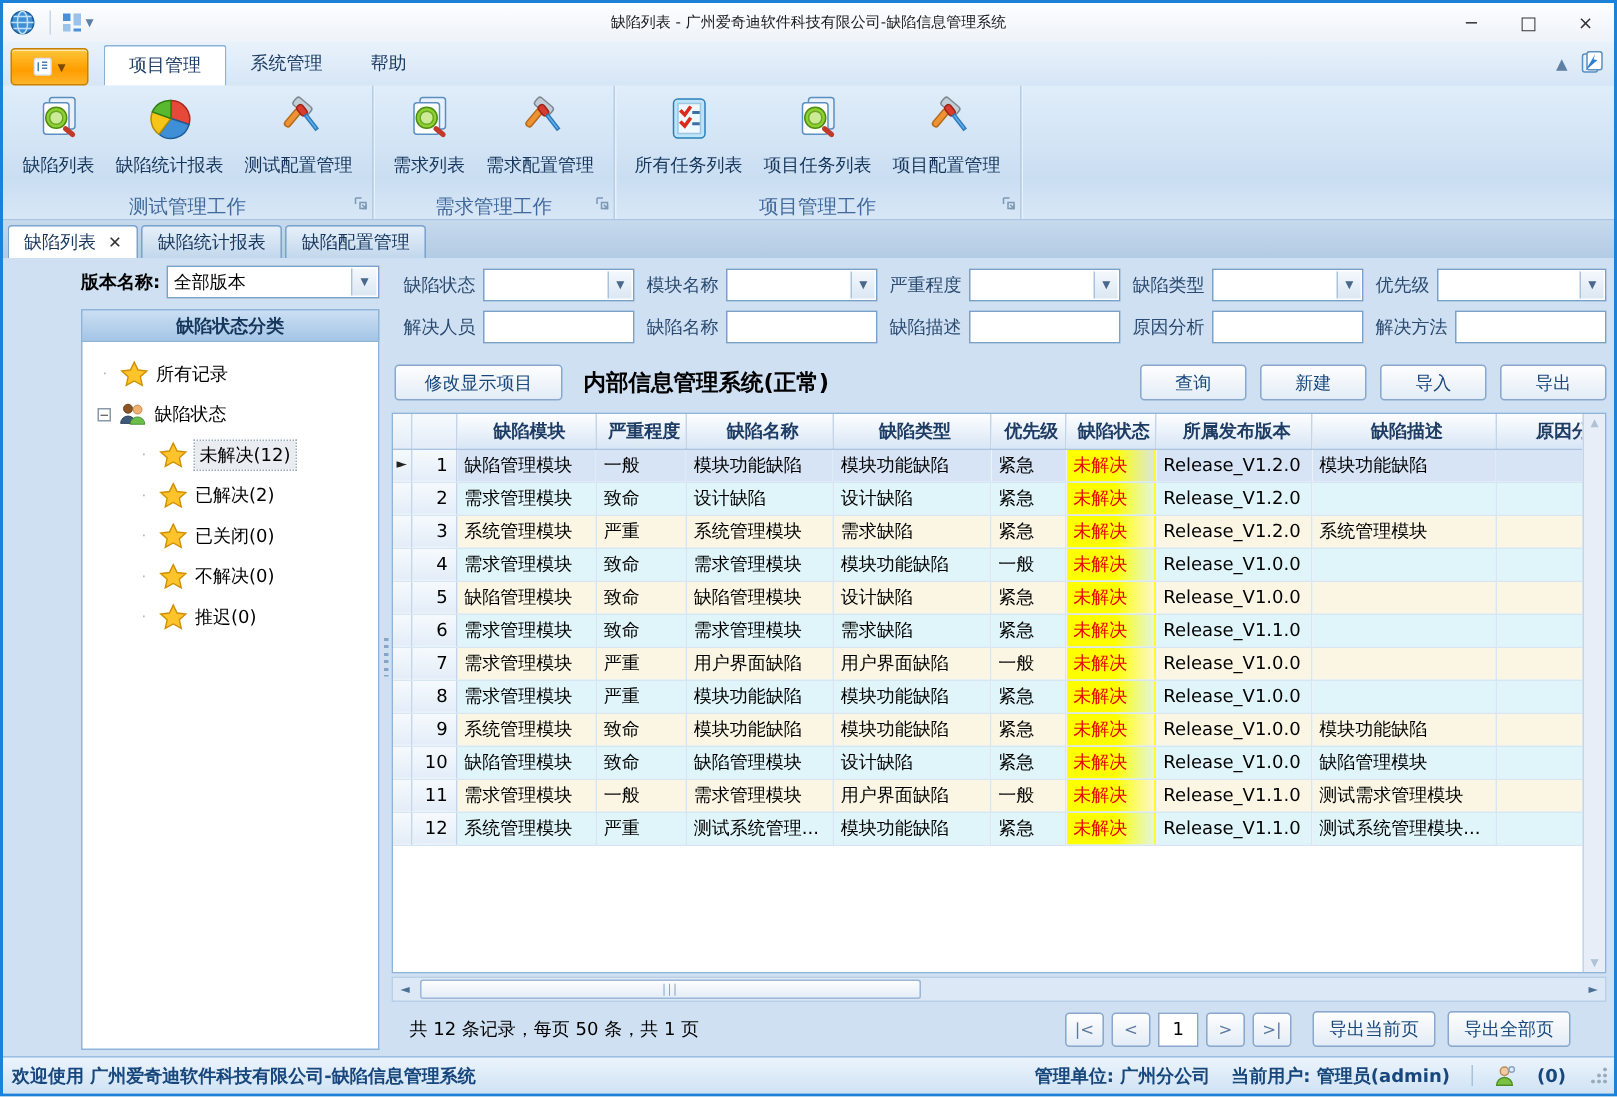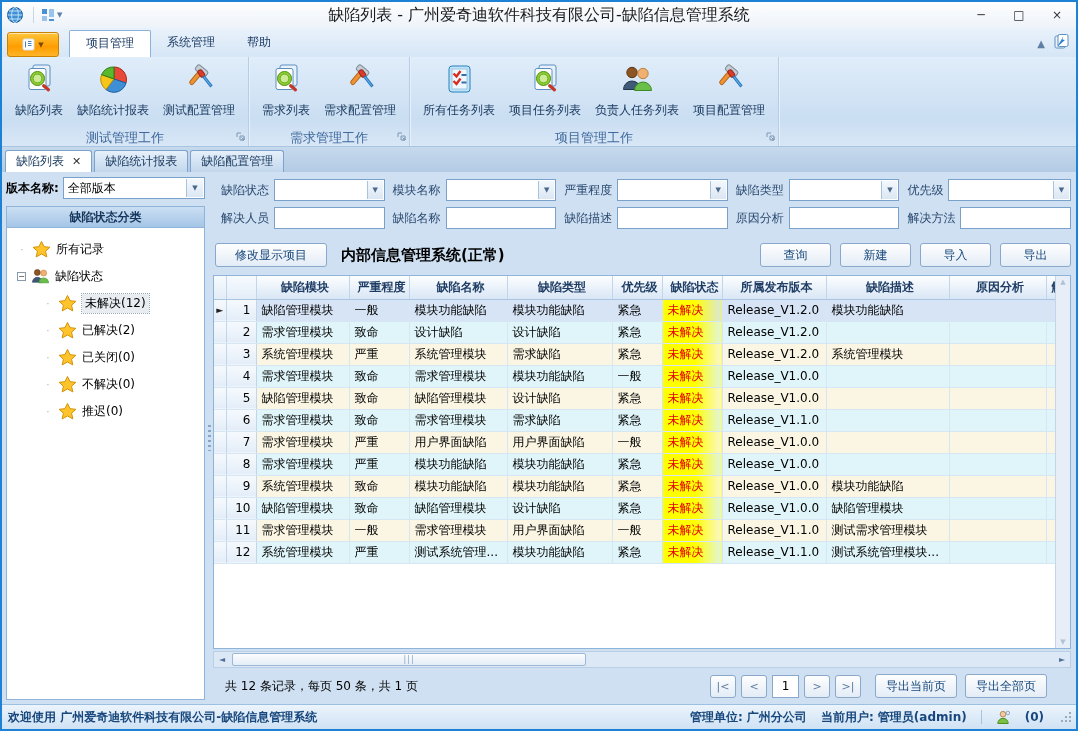--- a/index.html
+++ b/index.html
@@ -7,21 +7,21 @@
   body { font-family:"DejaVu Sans", sans-serif; font-size:12px; color:#000; }
   .window { width:1078px; height:731px; border:2px solid #1d82d6; background:#cfe0f2; display:flex; flex-direction:column; overflow:hidden; }
 
   
   .titlebar { height:26px; background:linear-gradient(#fdfeff,#eef3f9); display:flex; align-items:center; position:relative; flex:none; }
   .app-icon { width:18px; height:18px; margin:0 5px 0 4px; }
   .qat-sep { width:1px; height:16px; background:#c8d6e4; margin:0 4px; }
   .qat-btn { display:flex; align-items:center; gap:2px; padding:1px 3px; cursor:default; }
   .qat-btn svg { width:14px; height:14px; }
   .caret { font-size:7px; color:#5f7term; color:#5f7fa5; }
-  .title-text { position:absolute; left:0; right:0; text-align:center; font-size:16px; color:#1a1a1a; pointer-events:none; }
+  .title-text { position:absolute; left:0; right:0; text-align:center; font-size:10px; color:#1a1a1a; pointer-events:none; }
   .win-controls { margin-left:auto; display:flex; height:100%; }
   .win-btn { width:38px; height:100%; display:flex; align-items:center; justify-content:center; font-size:12px; color:#333; }
 
   
   .ribbon-tabs { height:29px; background:linear-gradient(#e9f2fb,#d6e6f6); display:flex; align-items:flex-end; flex:none; position:relative; }
   .app-menu-btn { width:52px; height:25px; margin:0 10px 0 5px; border:1px solid #c98100; border-radius:3px; background:linear-gradient(#ffc63a,#ff9d00 60%,#ffb52a); display:flex; align-items:center; justify-content:center; gap:3px; box-shadow:inset 0 1px 0 rgba(255,255,255,.6); }
   .app-menu-btn svg { width:13px; height:13px; }
   .app-menu-btn .dn { font-size:7px; color:#7a4a00; }
   .rtab { padding:4px 16px 5px; color:#1e3c64; cursor:default; }
   .rtab.active { background:#fff; border:1px solid #8db2d8; border-bottom:none; border-radius:2px 2px 0 0; }
@@ -40,21 +40,21 @@
   .dlauncher { position:absolute; right:3px; bottom:2px; }
   .dlauncher svg { width:9px; height:9px; }
 
   
   .doc-tabs { height:25px; background:linear-gradient(#c6d9ed,#b3cbe4); display:flex; align-items:flex-end; padding-left:3px; flex:none; }
   .dtab { height:22px; padding:3px 10px; margin-right:2px; border:1px solid #7ca3cd; border-bottom:none; border-radius:3px 3px 0 0; background:linear-gradient(#e6f0fa,#c2d7ec); color:#16365c; display:flex; align-items:center; gap:8px; cursor:default; }
   .dtab.active { background:#fff; font-weight:normal; }
   .dtab .x { color:#333; font-size:11px; }
 
   
-  .content { flex:1; display:flex; min-height:0; }
+  .content { flex:1; display:flex; min-height:0;padding-left:48px; }
 
   .left-panel { width:203px; flex:none; padding:5px 0 4px 4px; display:flex; flex-direction:column; }
   .version-row { display:flex; align-items:center; gap:4px; flex:none; }
   .version-row .lbl { font-weight:bold; white-space:nowrap; }
   .select { flex:1; height:22px; background:#fff; border:1px solid #7aa1c9; display:flex; align-items:center; position:relative; padding-left:4px; }
   .select .arrow { position:absolute; right:1px; top:1px; bottom:1px; width:17px; background:linear-gradient(#f4f8fc,#dbe7f3); border-left:1px solid #aac3dd; display:flex; align-items:center; justify-content:center; font-size:7px; color:#49688c; }
   .tree-header { margin-top:7px; height:22px; flex:none; background:linear-gradient(#cbdff3,#a4c5e6); border:1px solid #8fb4da; display:flex; align-items:center; justify-content:center; font-weight:bold; color:#16365c; }
   .tree-body { flex:1; background:#fff; border:1px solid #8fb4da; border-top:none; padding:8px 2px 2px 10px; overflow:hidden; }
   .tnode { height:27px; display:flex; align-items:center; gap:5px; white-space:nowrap; }
   .tnode .conn { color:#aaa; font-size:9px; width:10px; text-align:center; }
@@ -268,29 +268,20 @@
             </span>
             <span class="rbtn">
               <span><svg viewBox="0 0 33 33">
                   <rect x="10" y="2" width="17" height="21" rx="2" fill="#e8f1fa" stroke="#5a8fc0"></rect>
                   <rect x="6" y="5.5" width="17" height="21" rx="2" fill="#fff" stroke="#5a8fc0"></rect>
                   <circle cx="14.5" cy="15.5" r="7" fill="#8ed032" stroke="#4d8c12"></circle>
                   <circle cx="14.5" cy="15.5" r="4.4" fill="#cdeb96" stroke="#6aa823"></circle>
                   <rect x="20" y="20.2" width="9.5" height="3.4" rx="1.7" fill="#c0392b" transform="rotate(40 20 21)"></rect>
                 </svg></span>
               <span class="rlabel">项目任务列表</span>
-            </span>
-            <span class="rbtn">
-              <span><svg viewBox="0 0 33 33">
-                  <circle cx="11" cy="9.5" r="5.2" fill="#8d5524" stroke="#5e3813"></circle>
-                  <path d="M2.5 26.5 a8.5 8.5 0 0 1 17 0 Z" fill="#3f5a78" stroke="#23364d"></path>
-                  <circle cx="22" cy="10.5" r="5.2" fill="#f0b070" stroke="#bd8242"></circle>
-                  <path d="M13.5 27.5 a8.5 8.5 0 0 1 17 0 Z" fill="#6abf4b" stroke="#3e8a24"></path>
-                </svg></span>
-              <span class="rlabel">负责人任务列表</span>
             </span>
             <span class="rbtn">
               <span><svg viewBox="0 0 33 33">
                   <g transform="rotate(40 14 14)">
                     <rect x="7" y="3" width="13" height="6.5" rx="2" fill="#c2cdd6" stroke="#7d8a94"></rect>
                     <rect x="11.4" y="9.5" width="4.2" height="14" rx="2" fill="#ef9233" stroke="#b36a1d"></rect>
                   </g>
                   <g transform="rotate(-38 23 17)">
                     <rect x="21" y="5" width="4.6" height="8" rx="2.2" fill="#d93c2e" stroke="#9e2417"></rect>
                     <rect x="22.3" y="13" width="2" height="12" fill="#63b1ec" stroke="#2d7bbd"></rect>

